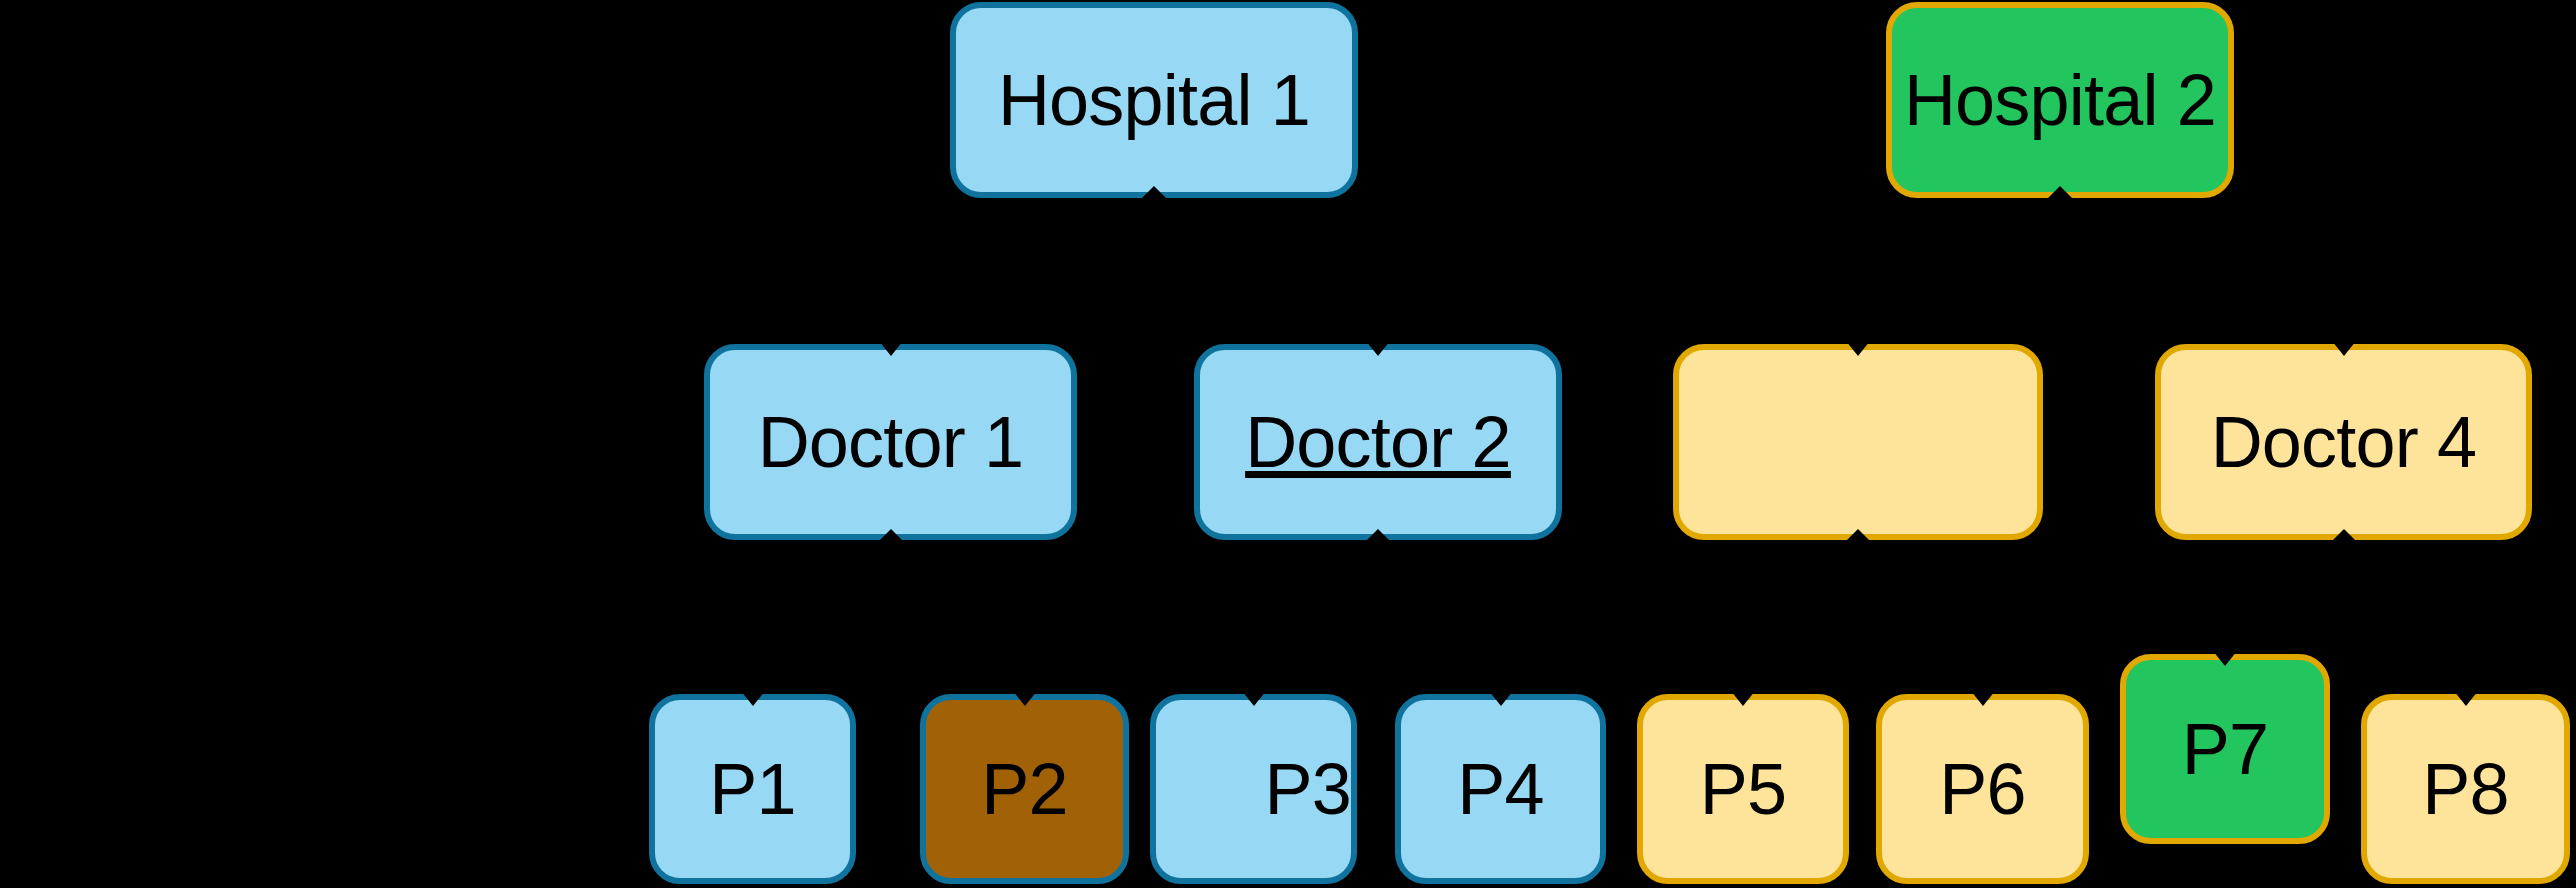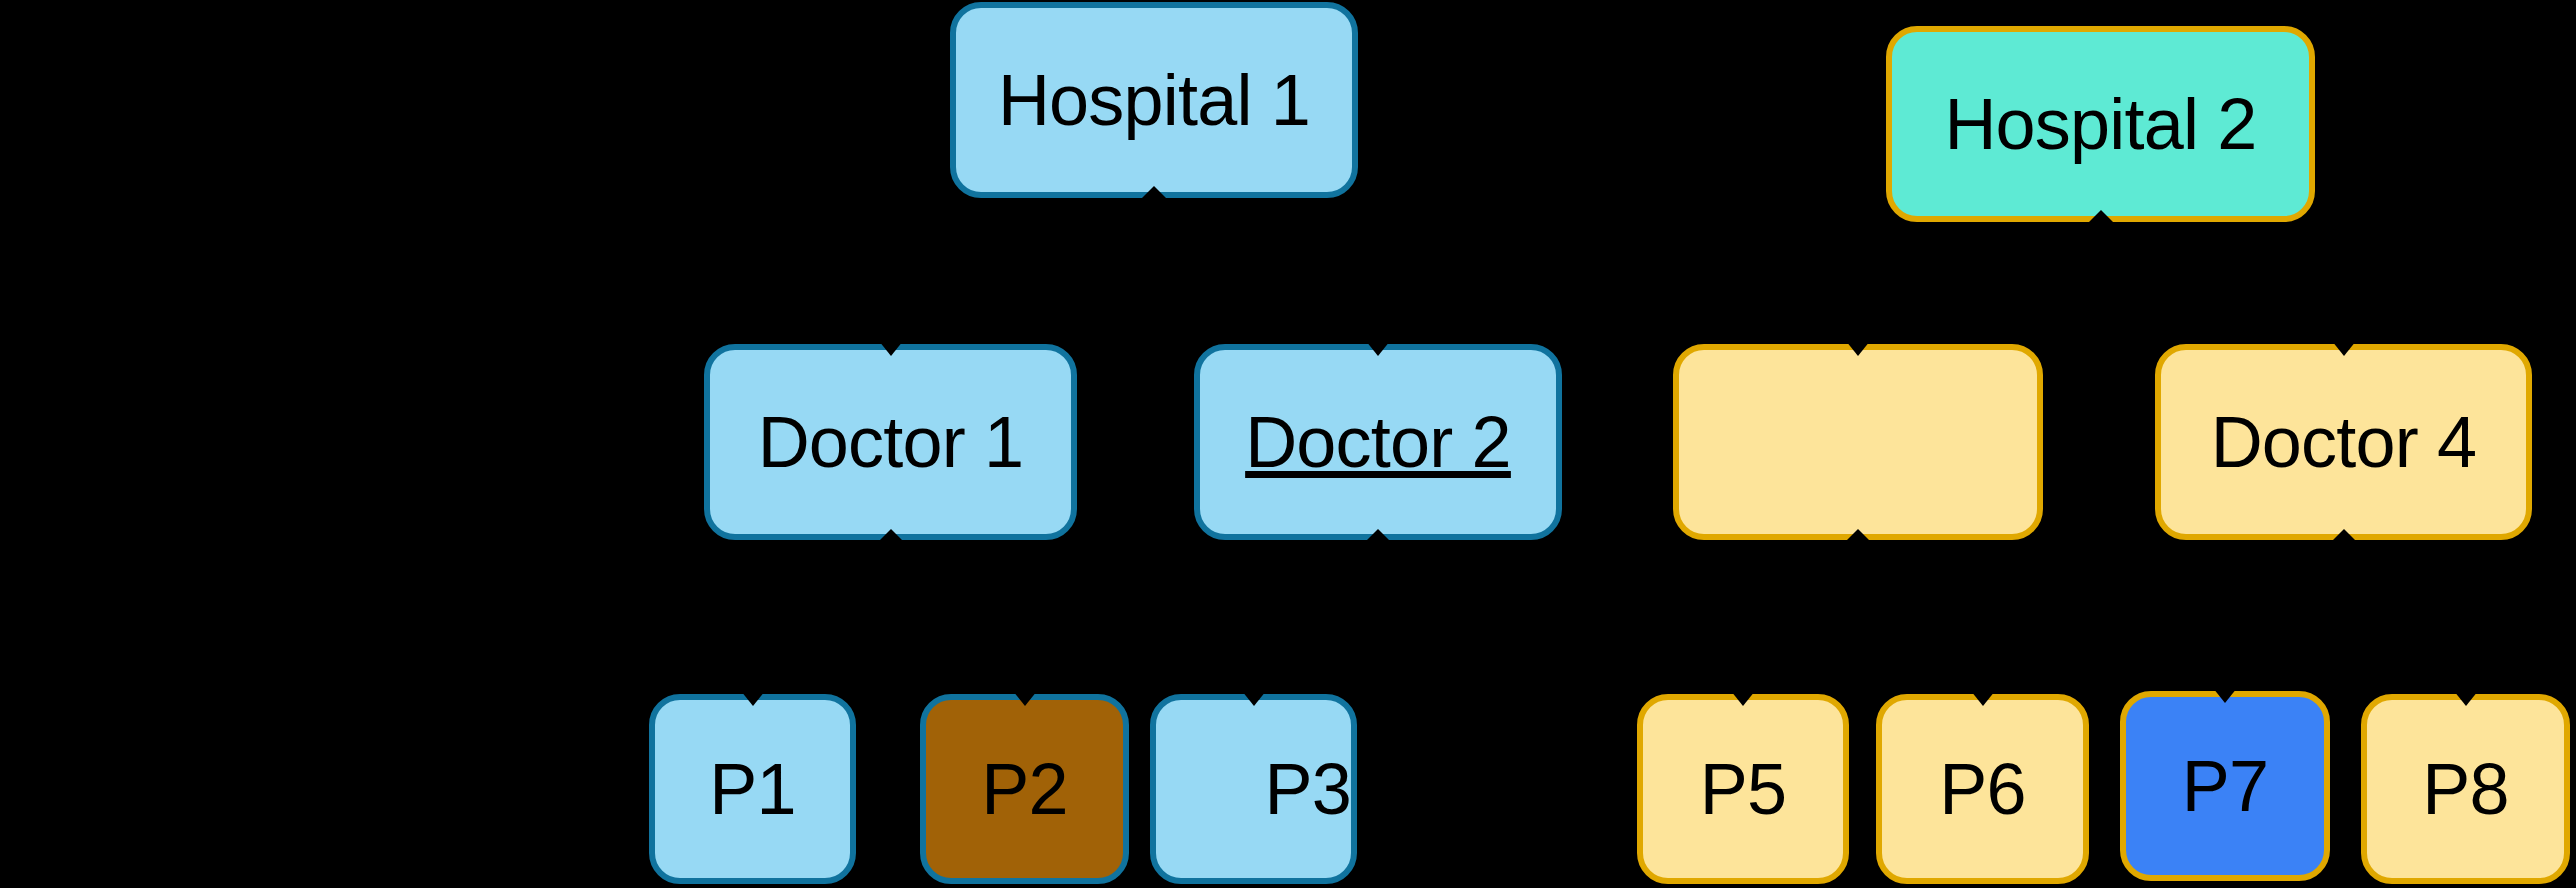--- a/index.html
+++ b/index.html
@@ -50,21 +50,21 @@
   }
 </style>
 </head>
 <body>
 
 <div id="canvas" style="background: rgb(0, 0, 0);">
     <div class="node" style="left: 950px; top: 1.5px; width: 408px; height: 196px; background: rgb(151, 217, 244); border-color: rgb(16, 115, 158);">
       <span class="label">Hospital 1</span>
       <span class="mark-tail" style="border-bottom-color: rgb(0, 0, 0);"></span>
     </div>
-    <div class="node" style="left: 1886px; top: 1.5px; width: 429px; height: 196px; background: #5eead4; border-color: rgb(224, 168, 0); margin-top: 24px;">
+    <div class="node" style="left: 1886px; top: 1.5px; width: 348px; height: 196px; background: #22c55e; border-color: rgb(224, 168, 0);">
       <span class="label">Hospital 2</span>
       <span class="mark-tail" style="border-bottom-color: rgb(0, 0, 0);"></span>
     </div>
     <div class="node" style="left: 704px; top: 344px; width: 373px; height: 196px; background: rgb(151, 217, 244); border-color: rgb(16, 115, 158);">
       <span class="label">Doctor 1</span>
       <span class="mark-head" style="border-top-color: rgb(0, 0, 0);"></span>
       <span class="mark-tail" style="border-bottom-color: rgb(0, 0, 0);"></span>
     </div>
     <div class="node" style="left: 1194px; top: 344px; width: 368px; height: 196px; background: rgb(151, 217, 244); border-color: rgb(16, 115, 158); text-decoration: underline;">
       <span class="label">Doctor 2</span>
@@ -85,29 +85,33 @@
       <span class="mark-head" style="border-top-color: rgb(0, 0, 0);"></span>
     </div>
     <div class="node" style="left: 920px; top: 694px; width: 209px; height: 190px; background: #a16207; border-color: rgb(16, 115, 158);">
       <span class="label">P2</span>
       <span class="mark-head" style="border-top-color: rgb(0, 0, 0);"></span>
     </div>
     <div class="node" style="left: 1150px; top: 694px; width: 207px; height: 190px; background: rgb(151, 217, 244); border-color: rgb(16, 115, 158); justify-content: flex-end;">
       <span class="label">P3</span>
       <span class="mark-head" style="border-top-color: rgb(0, 0, 0);"></span>
     </div>
+    <div class="node" style="left: 1395px; top: 694px; width: 211px; height: 190px; background: rgb(151, 217, 244); border-color: rgb(16, 115, 158);">
+      <span class="label">P4</span>
+      <span class="mark-head" style="border-top-color: rgb(0, 0, 0);"></span>
+    </div>
     <div class="node" style="left: 1637px; top: 694px; width: 212px; height: 190px; background: rgb(253, 228, 154); border-color: rgb(224, 168, 0);">
       <span class="label">P5</span>
       <span class="mark-head" style="border-top-color: rgb(0, 0, 0);"></span>
     </div>
     <div class="node" style="left: 1876px; top: 694px; width: 213px; height: 190px; background: rgb(253, 228, 154); border-color: rgb(224, 168, 0);">
       <span class="label">P6</span>
       <span class="mark-head" style="border-top-color: rgb(0, 0, 0);"></span>
     </div>
-    <div class="node" style="left: 2120px; top: 691px; width: 210px; height: 190px; background: #3b82f6; border-color: rgb(224, 168, 0);">
+    <div class="node" style="left: 2120px; top: 654px; width: 210px; height: 190px; background: #22c55e; border-color: rgb(224, 168, 0);">
       <span class="label">P7</span>
       <span class="mark-head" style="border-top-color: rgb(0, 0, 0);"></span>
     </div>
     <div class="node" style="left: 2361px; top: 694px; width: 209px; height: 190px; background: rgb(253, 228, 154); border-color: rgb(224, 168, 0);">
       <span class="label">P8</span>
       <span class="mark-head" style="border-top-color: rgb(0, 0, 0);"></span>
     </div>
   </div>
 
 

